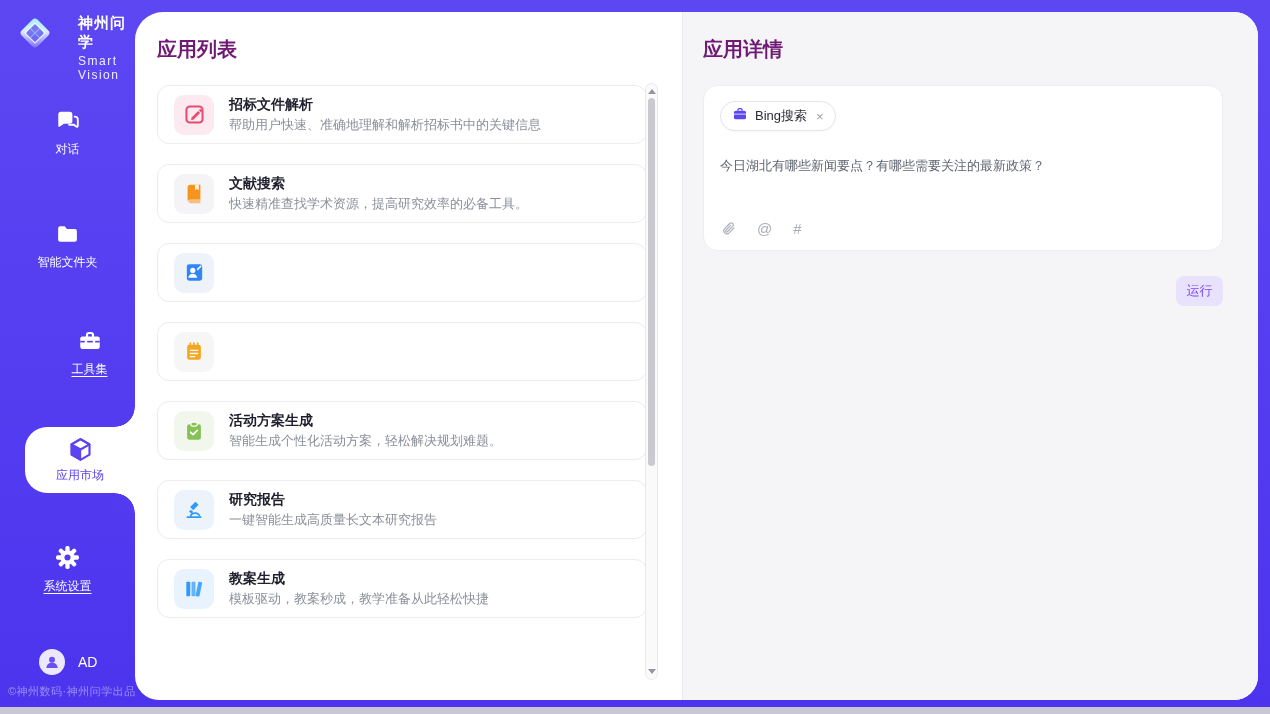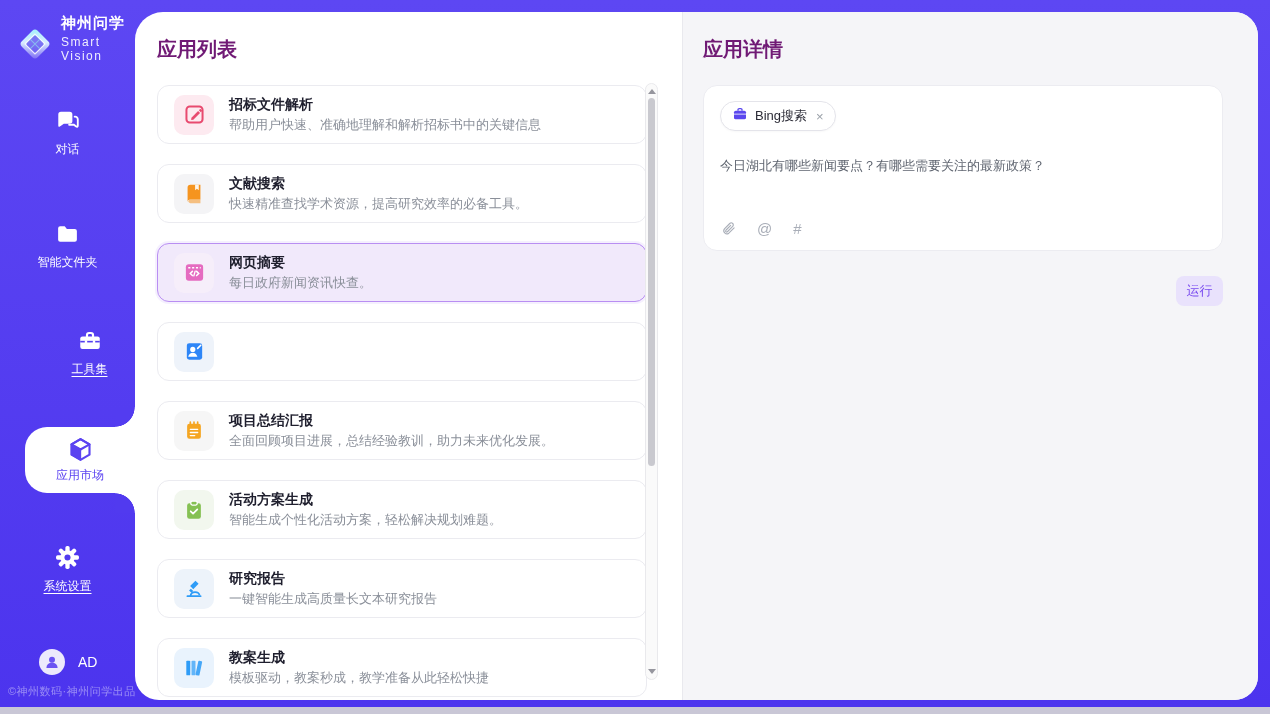--- a/index.html
+++ b/index.html
@@ -6,21 +6,21 @@
   html,body { width:1270px; height:714px; overflow:hidden;
     font-family:"Liberation Sans","DejaVu Sans",sans-serif; background:#c9c7d6; }
   .stage { position:relative; width:1270px; height:714px; }
 
   
   .chrome { position:absolute; left:0; top:0; width:1270px; height:707px;
     background:linear-gradient(180deg,#5d47f3 0%,#4c34ee 100%); }
 
   
   .sidebar { position:absolute; left:0; top:0; width:135px; height:707px; color:#fff; }
-  .logo { position:absolute; left:16px; top:14px; display:flex; align-items:flex-end; gap:7px; }
+  .logo { position:absolute; left:16px; top:14px; display:flex; align-items:flex-start; gap:24px; }
   .logo-mark svg { display:block; }
   .brand-name { font-size:15px; font-weight:bold; letter-spacing:1px; }
   .brand-sub { font-size:12px; letter-spacing:1.5px; opacity:.9; margin-top:2px; }
 
   .nav-item { position:absolute; left:0; width:135px; text-align:center; cursor:pointer; }
   .nav-icon svg { display:block; margin:0 auto; }
   .nav-label { display:block; font-size:12px; margin-top:7px; color:#fff; }
   .nav-label.u { text-decoration:underline; text-underline-offset:3px; }
 
   .nav-item.active-tab { left:25px; width:110px; height:66px; background:#fff;
@@ -193,56 +193,38 @@
                   <path d="M5 5a3 3 0 0 1 3-3h11v16H8a3 3 0 0 0-3 3z" fill="currentColor"></path>
                   <path d="M8 18h11v4H8a2 2 0 0 1-2-2 2 2 0 0 1 2-2z" fill="currentColor" opacity=".55"></path>
                   <path d="M13.2 2v6l2-1.6 2 1.6V2z" fill="#fff" opacity=".9"></path>
                 </svg>
               </span>
     <div class="card-text">
       <div class="card-title">文献搜索</div>
       <div class="card-desc">快速精准查找学术资源，提高研究效率的必备工具。</div>
     </div>
   </div>
-            <div class="card selected">
-    <span class="card-icon" style="background: rgb(246, 238, 250); color: rgb(229, 107, 192);">
-                <svg width="23" height="23" viewBox="0 0 24 24" style="color:#e56bc0">
-                  <rect x="3" y="3.5" width="18" height="17" rx="3" fill="currentColor"></rect>
-                  <path d="M5.5 7h13" stroke="#fff" stroke-width="1.5" stroke-dasharray="2.2 1.8"></path>
-                  <path d="M9.8 10.8L7.6 13l2.2 2.2M14.2 10.8L16.4 13l-2.2 2.2" stroke="#fff" stroke-width="1.6" fill="none" stroke-linecap="round"></path>
-                  <path d="M12.7 10.5l-1.4 5" stroke="#fff" stroke-width="1.4" stroke-linecap="round"></path>
-                </svg>
-              </span>
-    <div class="card-text">
-      <div class="card-title">网页摘要</div>
-      <div class="card-desc">每日政府新闻资讯快查。</div>
-    </div>
-  </div>
             <div class="card">
     <span class="card-icon" style="background: rgb(238, 243, 250); color: rgb(46, 134, 247);">
                 <svg width="23" height="23" viewBox="0 0 24 24" style="color:#2e86f7">
                   <rect x="4" y="3.5" width="16" height="17" rx="2.6" fill="currentColor"></rect>
                   <circle cx="10.2" cy="9.8" r="2.7" fill="#fff"></circle>
                   <path d="M5.4 17.6c.8-2.9 2.5-4.3 4.8-4.3s4 1.4 4.8 4.3z" fill="#fff"></path>
                   <path d="M15.3 8.7l3.2-3.2" stroke="#fff" stroke-width="1.7" stroke-linecap="round"></path>
                 </svg>
               </span>
   </div>
             <div class="card">
     <span class="card-icon" style="background: rgb(246, 246, 246); color: rgb(245, 166, 35);">
                 <svg width="22" height="22" viewBox="0 0 24 24" style="color:#f5a623">
                   <rect x="4.5" y="4" width="15" height="16.5" rx="2.5" fill="currentColor"></rect>
                   <path d="M8 2.3v3.4M12 2.3v3.4M16 2.3v3.4" stroke="currentColor" stroke-width="1.8" stroke-linecap="round"></path>
                   <path d="M8 10.2h8M8 13.6h8M8 17h4.8" stroke="#fff" stroke-width="1.5" stroke-linecap="round"></path>
                 </svg>
               </span>
-    <div class="card-text">
-      <div class="card-title">项目总结汇报</div>
-      <div class="card-desc">全面回顾项目进展，总结经验教训，助力未来优化发展。</div>
-    </div>
   </div>
             <div class="card">
     <span class="card-icon" style="background: rgb(242, 247, 238); color: rgb(133, 193, 83);">
                 <svg width="22" height="22" viewBox="0 0 24 24" style="color:#85c153">
                   <rect x="4.5" y="4.5" width="15" height="17" rx="2.5" fill="currentColor"></rect>
                   <rect x="8.5" y="2.4" width="7" height="4.2" rx="1.6" fill="currentColor" stroke="#fff" stroke-width="1.4"></rect>
                   <path d="M8.4 13.4l2.6 2.6 4.6-4.6" stroke="#fff" stroke-width="1.9" fill="none" stroke-linecap="round" stroke-linejoin="round"></path>
                 </svg>
               </span>
     <div class="card-text">

